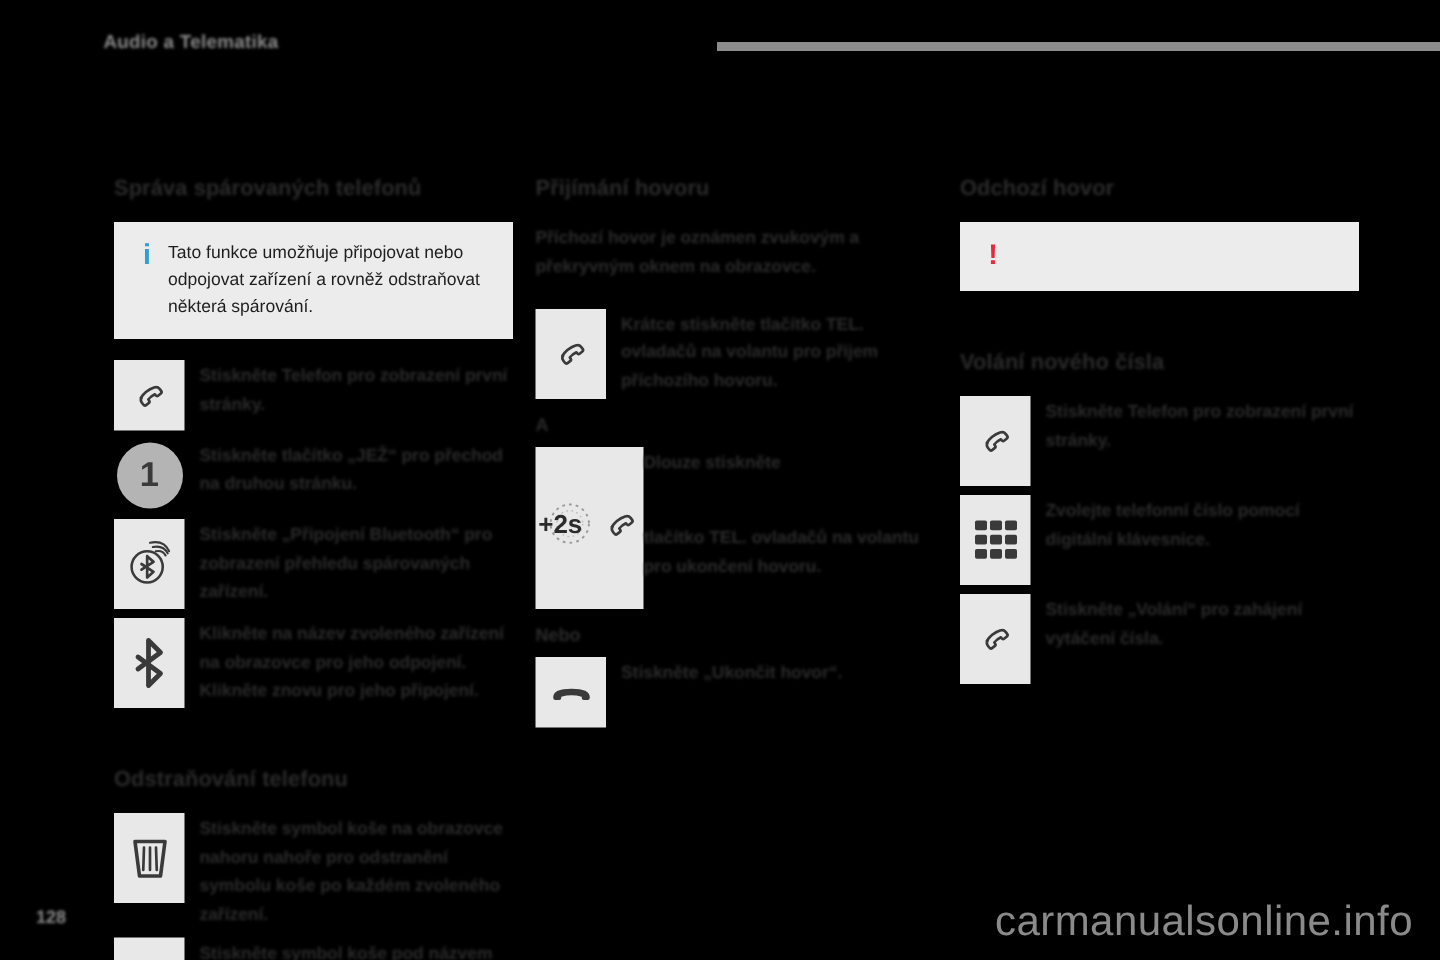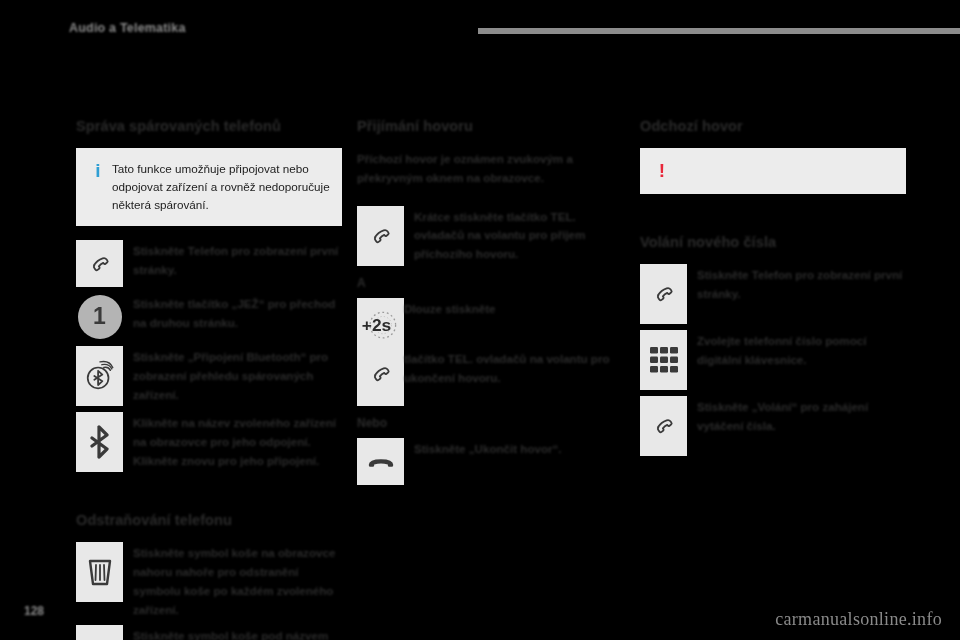--- a/index.html
+++ b/index.html
@@ -140,21 +140,21 @@
     color: #2b2b2b;
     filter: blur(1.05px);
     margin: 10px 0 8px 0;
   }
 
   
   .icon-stack {
     flex: 0 0 47px;
     background: #e8e8e8;
     display: flex;
-    flex-direction: column;
+    flex-direction: row;
     align-items: center;
     justify-content: flex-start;
     padding: 5px 0 8px 0;
     height: 108px;
     text-align: center;
   }
   .stack-row { height: 50px; display:flex; align-items:center; justify-content:center; }
   .stack-gap { flex: 1; }
 
   .twocol-text { flex: 1; }
@@ -167,45 +167,45 @@
     bottom: 22px;
     font-size: 12px;
     font-weight: bold;
     color: #8c8c8c;
     filter: blur(1.2px);
   }
   .watermark {
     position: absolute;
     right: 18px;
     bottom: 10px;
-    font-size: 18px;
+    font-size: 28px;
     color: #8a8a8a;
     letter-spacing: 0.3px;
-    font-family: Liberation Serif, serif;
+    font-family: Liberation Sans, sans-serif;
   }
 
   svg { display: block; }
 </style>
 </head>
 <body>
 
 <div class="page">
 
   <div class="header">
     <div class="header-title">Audio a Telematika</div>
     <div class="header-rule"></div>
   </div>
 
   <div class="col col-left">
 
     <div class="sec-title">Správa spárovaných telefonů</div>
 
     <div class="notebox">
       <div class="note-mark info">i</div>
-      <div class="note-text">Tato funkce umožňuje připojovat nebo odpojovat zařízení a rovněž nedoporučuje některá spárování.</div>
+      <div class="note-text">Tato funkce umožňuje připojovat nebo odpojovat zařízení a rovněž odstraňovat některá spárování.</div>
     </div>
 
     <div class="step">
       <div class="step-icon">
         <svg width="30" height="30" viewBox="0 0 32 32">
           <g transform="rotate(-38 16 16)">
             <path d="M10 5 q6 -2 12 0 q2.5 0.8 2.5 3.2 v1.6 q0 1.6 -1.6 1.6 h-2 q-1.4 0 -1.4 -1.3 v-0.9 q-3 -0.7 -6 0 v0.9 q0 1.3 -1.4 1.3 h-2 q-1.6 0 -1.6 -1.6 v-1.6 q0 -2.4 2.5 -3.2 z" transform="translate(0,8)" fill="none" stroke="#3a3a3a" stroke-width="1.9" stroke-linejoin="round"></path>
           </g>
         </svg>
       </div>

